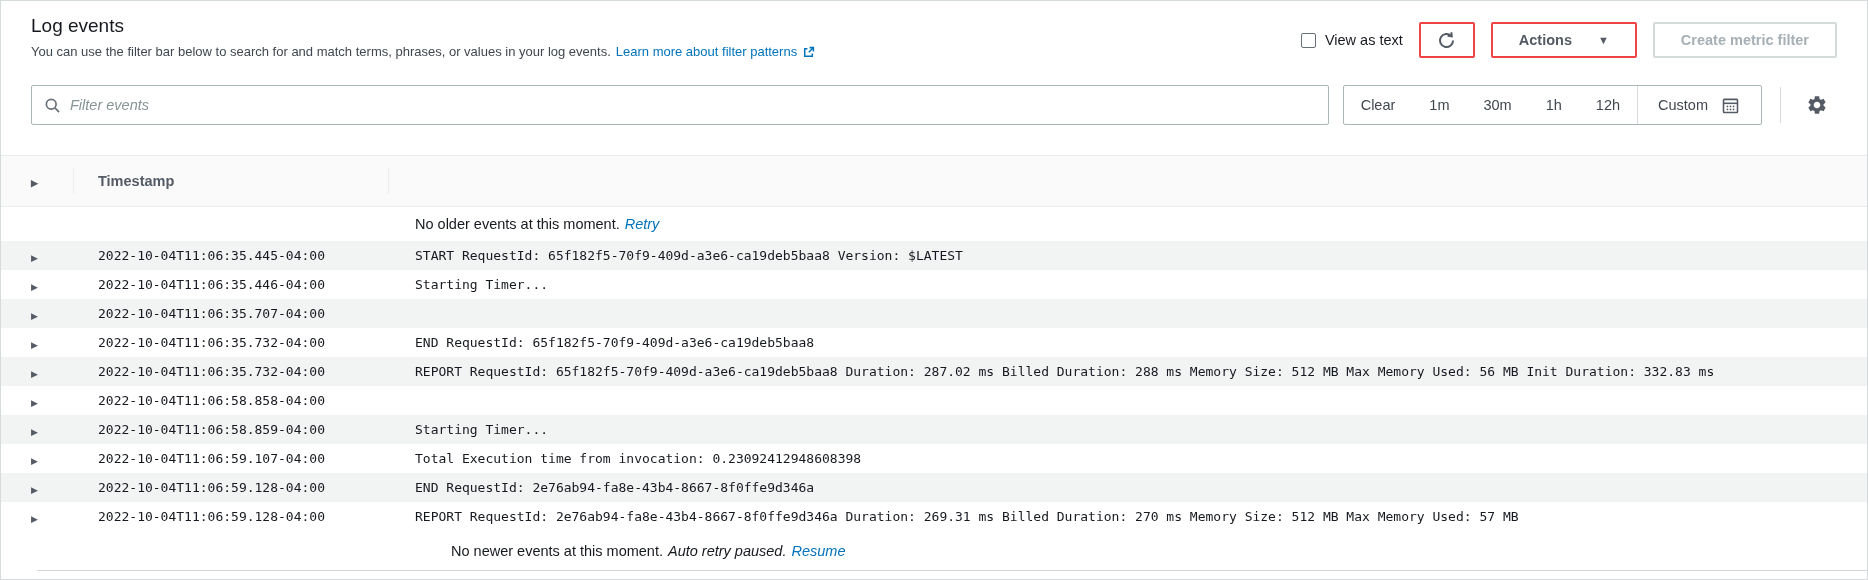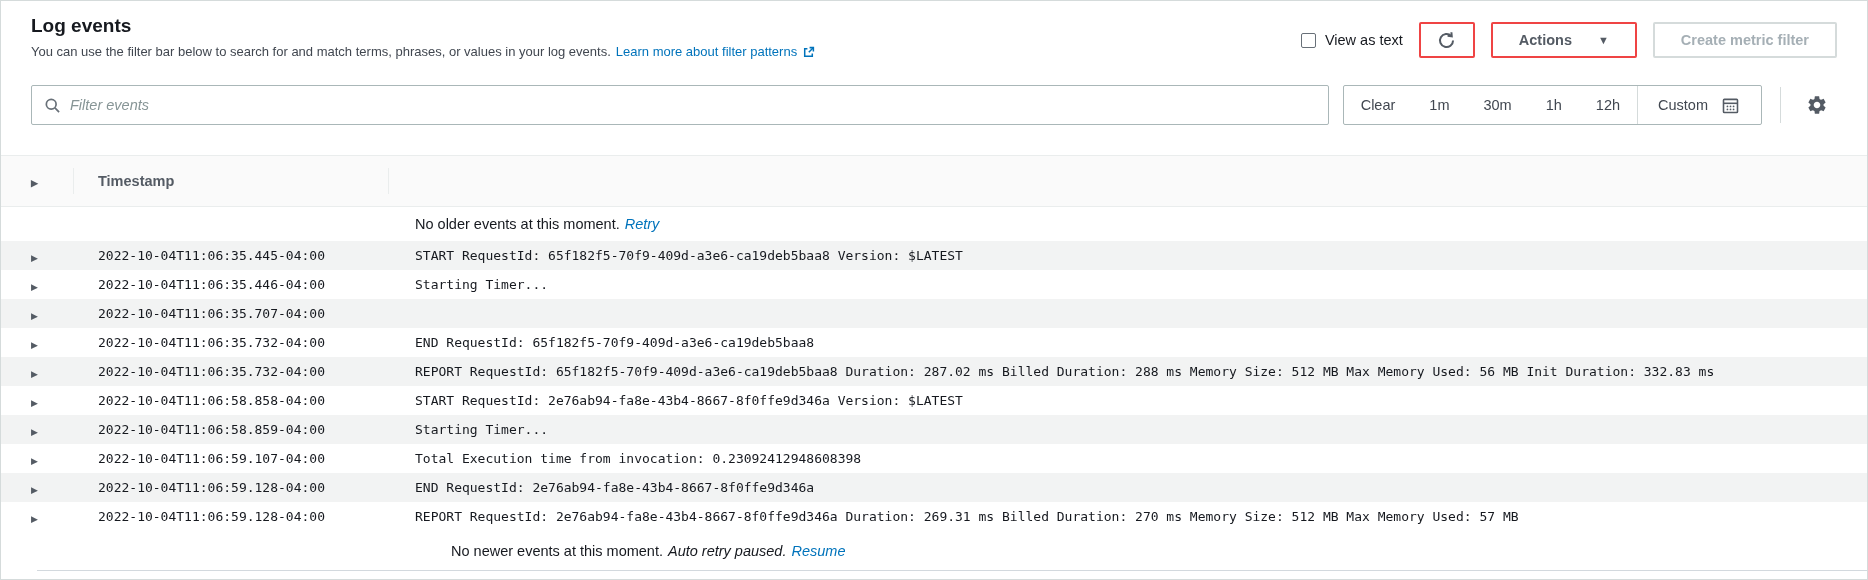--- a/index.html
+++ b/index.html
@@ -2,21 +2,21 @@
 <html><head>
 <meta charset="utf-8">
 <style>
   * { box-sizing: border-box; margin: 0; padding: 0; }
   html,body { background:#fff; }
   body { font-family: "Liberation Sans", sans-serif; color:#16191f; }
   .page { width:1868px; height:580px; border:1px solid #d5dbdb; background:#fff; overflow:hidden; position:relative; }
 
   
   .top { display:flex; justify-content:space-between; padding:14px 30px 0 30px; }
-  .page-title { font-size:19px; font-weight:700; color:#16191f; }
+  .page-title { font-size:19px; font-weight:400; color:#16191f; }
   .desc { margin-top:7px; font-size:13px; color:#414750; display:flex; align-items:center; }
   .link { color:#0073bb; text-decoration:none; cursor:pointer; }
   .desc .link { margin-left:5px; }
   .ext-icon { margin-left:5px; position:relative; top:1px; }
 
   .top-right { display:flex; align-items:center; gap:16px; padding-top:6px; }
   .vat { display:flex; align-items:center; cursor:pointer; font-size:14.5px; color:#16191f; }
   .checkbox { width:15px; height:15px; border:1px solid #687078; border-radius:2px; background:#fff; margin-right:9px; flex:none; }
   .btn { height:36px; padding:0 26px; background:#fff; border:2px solid #ef4444; border-radius:2px;
          font-family:"Liberation Sans",sans-serif; font-size:14.5px; font-weight:700; color:#545b64;
@@ -164,21 +164,20 @@
           <div class="cell msg-cell mono">END RequestId: 65f182f5-70f9-409d-a3e6-ca19deb5baa8</div>
         </div>
         <div class="row odd">
           <div class="cell caret-cell"><span class="row-caret">▶</span></div>
           <div class="cell ts-cell mono">2022-10-04T11:06:35.732-04:00</div>
           <div class="cell msg-cell mono">REPORT RequestId: 65f182f5-70f9-409d-a3e6-ca19deb5baa8 Duration: 287.02 ms Billed Duration: 288 ms Memory Size: 512 MB Max Memory Used: 56 MB Init Duration: 332.83 ms</div>
         </div>
         <div class="row">
           <div class="cell caret-cell"><span class="row-caret">▶</span></div>
           <div class="cell ts-cell mono">2022-10-04T11:06:58.858-04:00</div>
-          <div class="cell msg-cell mono">START RequestId: 2e76ab94-fa8e-43b4-8667-8f0ffe9d346a Version: $LATEST</div>
         </div>
         <div class="row odd">
           <div class="cell caret-cell"><span class="row-caret">▶</span></div>
           <div class="cell ts-cell mono">2022-10-04T11:06:58.859-04:00</div>
           <div class="cell msg-cell mono">Starting Timer...</div>
         </div>
         <div class="row">
           <div class="cell caret-cell"><span class="row-caret">▶</span></div>
           <div class="cell ts-cell mono">2022-10-04T11:06:59.107-04:00</div>
           <div class="cell msg-cell mono">Total Execution time from invocation: 0.23092412948608398</div>

